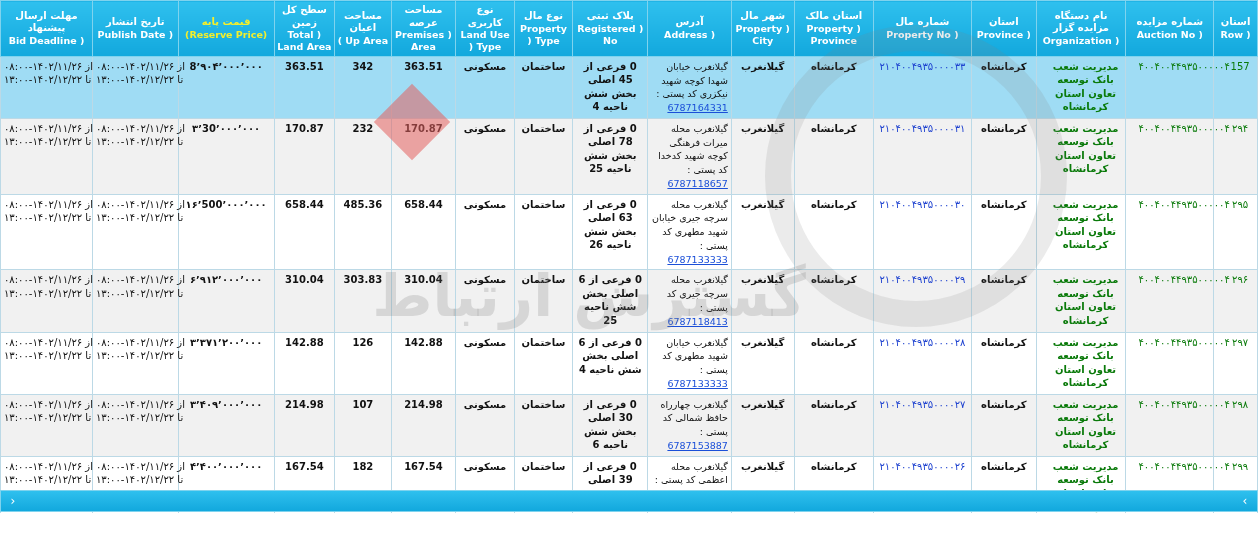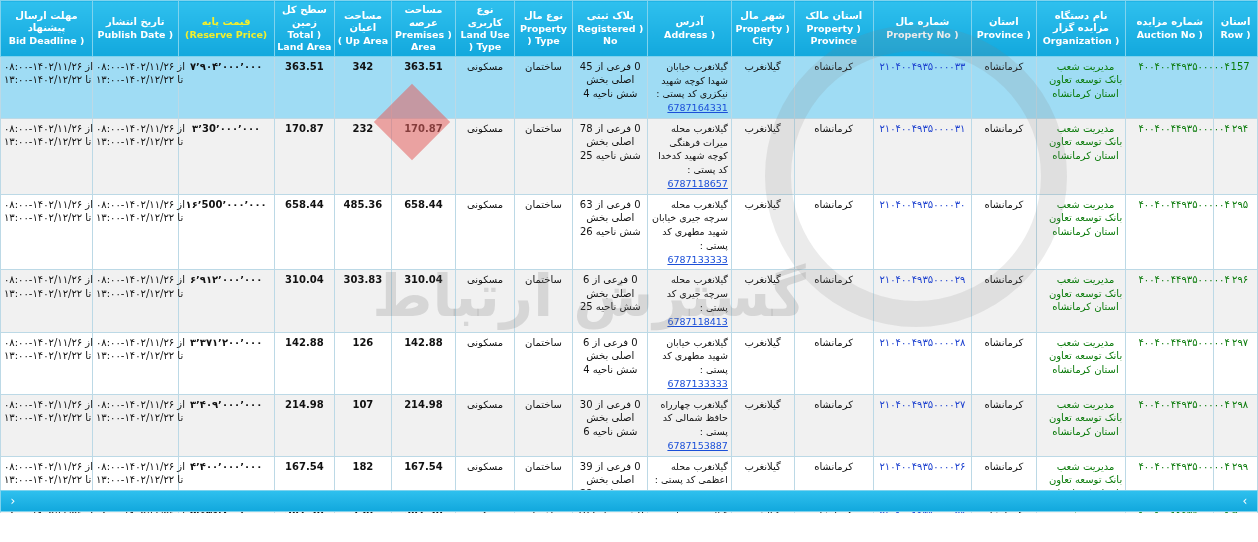--- a/index.html
+++ b/index.html
@@ -72,21 +72,21 @@
     background:#ffffff;
   }
   tbody tr.alt td{background:#f1f1f1;}
   tbody tr.sel td{background:#9fdcf4;}
   td.num{direction:ltr;font-size:10px;white-space:nowrap;}
   td.green{color:#0a7a0a;padding-left:12px;}
   td.blue{color:#1b3fcf;}
   td.addr{text-align:right;font-size:9.5px;line-height:1.45;margin-top:8px;}
   td.addr .pcode{color:#1b4fd8;text-decoration:underline;}
   td.bold{font-weight:bold;}
-  td.rtl{direction:rtl;}
+  td.rtl{direction:rtl;font-weight:bold;}
   .two-line span{display:block;white-space:nowrap;}
   
   col.c-row{width:42px}
   col.c-auc{width:84px}
   col.c-org{width:86px}
   col.c-prov{width:62px}
   col.c-pno{width:94px}
   col.c-opro{width:76px}
   col.c-city{width:60px}
   col.c-addr{width:80px}
@@ -187,21 +187,21 @@
         <td class="num blue">۲۱۰۴۰۰۴۹۳۵۰۰۰۰۳۳</td>
         <td class="rtl">کرمانشاه</td>
         <td class="rtl">گیلانغرب</td>
         <td class="addr">گیلانغرب خیابان شهدا کوچه شهید نیکزری کد پستی :<br><span class="pcode">6787164331</span></td>
         <td class="rtl">0 فرعی از 45 اصلی بخش شش ناحیه 4</td>
         <td class="rtl">ساختمان</td>
         <td class="rtl">مسکونی</td>
         <td class="num bold">363.51</td>
         <td class="num bold">342</td>
         <td class="num bold">363.51</td>
-        <td class="num bold">۷٬۹۰۴٬۰۰۰٬۰۰۰</td>
+        <td class="num bold">8٬۹۰۴٬۰۰۰٬۰۰۰</td>
         <td class="num two-line">
           <span>از ۱۴۰۲/۱۱/۲۶-۰۸:۰۰</span>
           <span>تا ۱۴۰۲/۱۲/۲۲-۱۳:۰۰</span>
         </td>
         <td class="num two-line">
           <span>از ۱۴۰۲/۱۱/۲۶-۰۸:۰۰</span>
           <span>تا ۱۴۰۲/۱۲/۲۲-۱۳:۰۰</span>
         </td>
       </tr>
       <tr class="alt">

